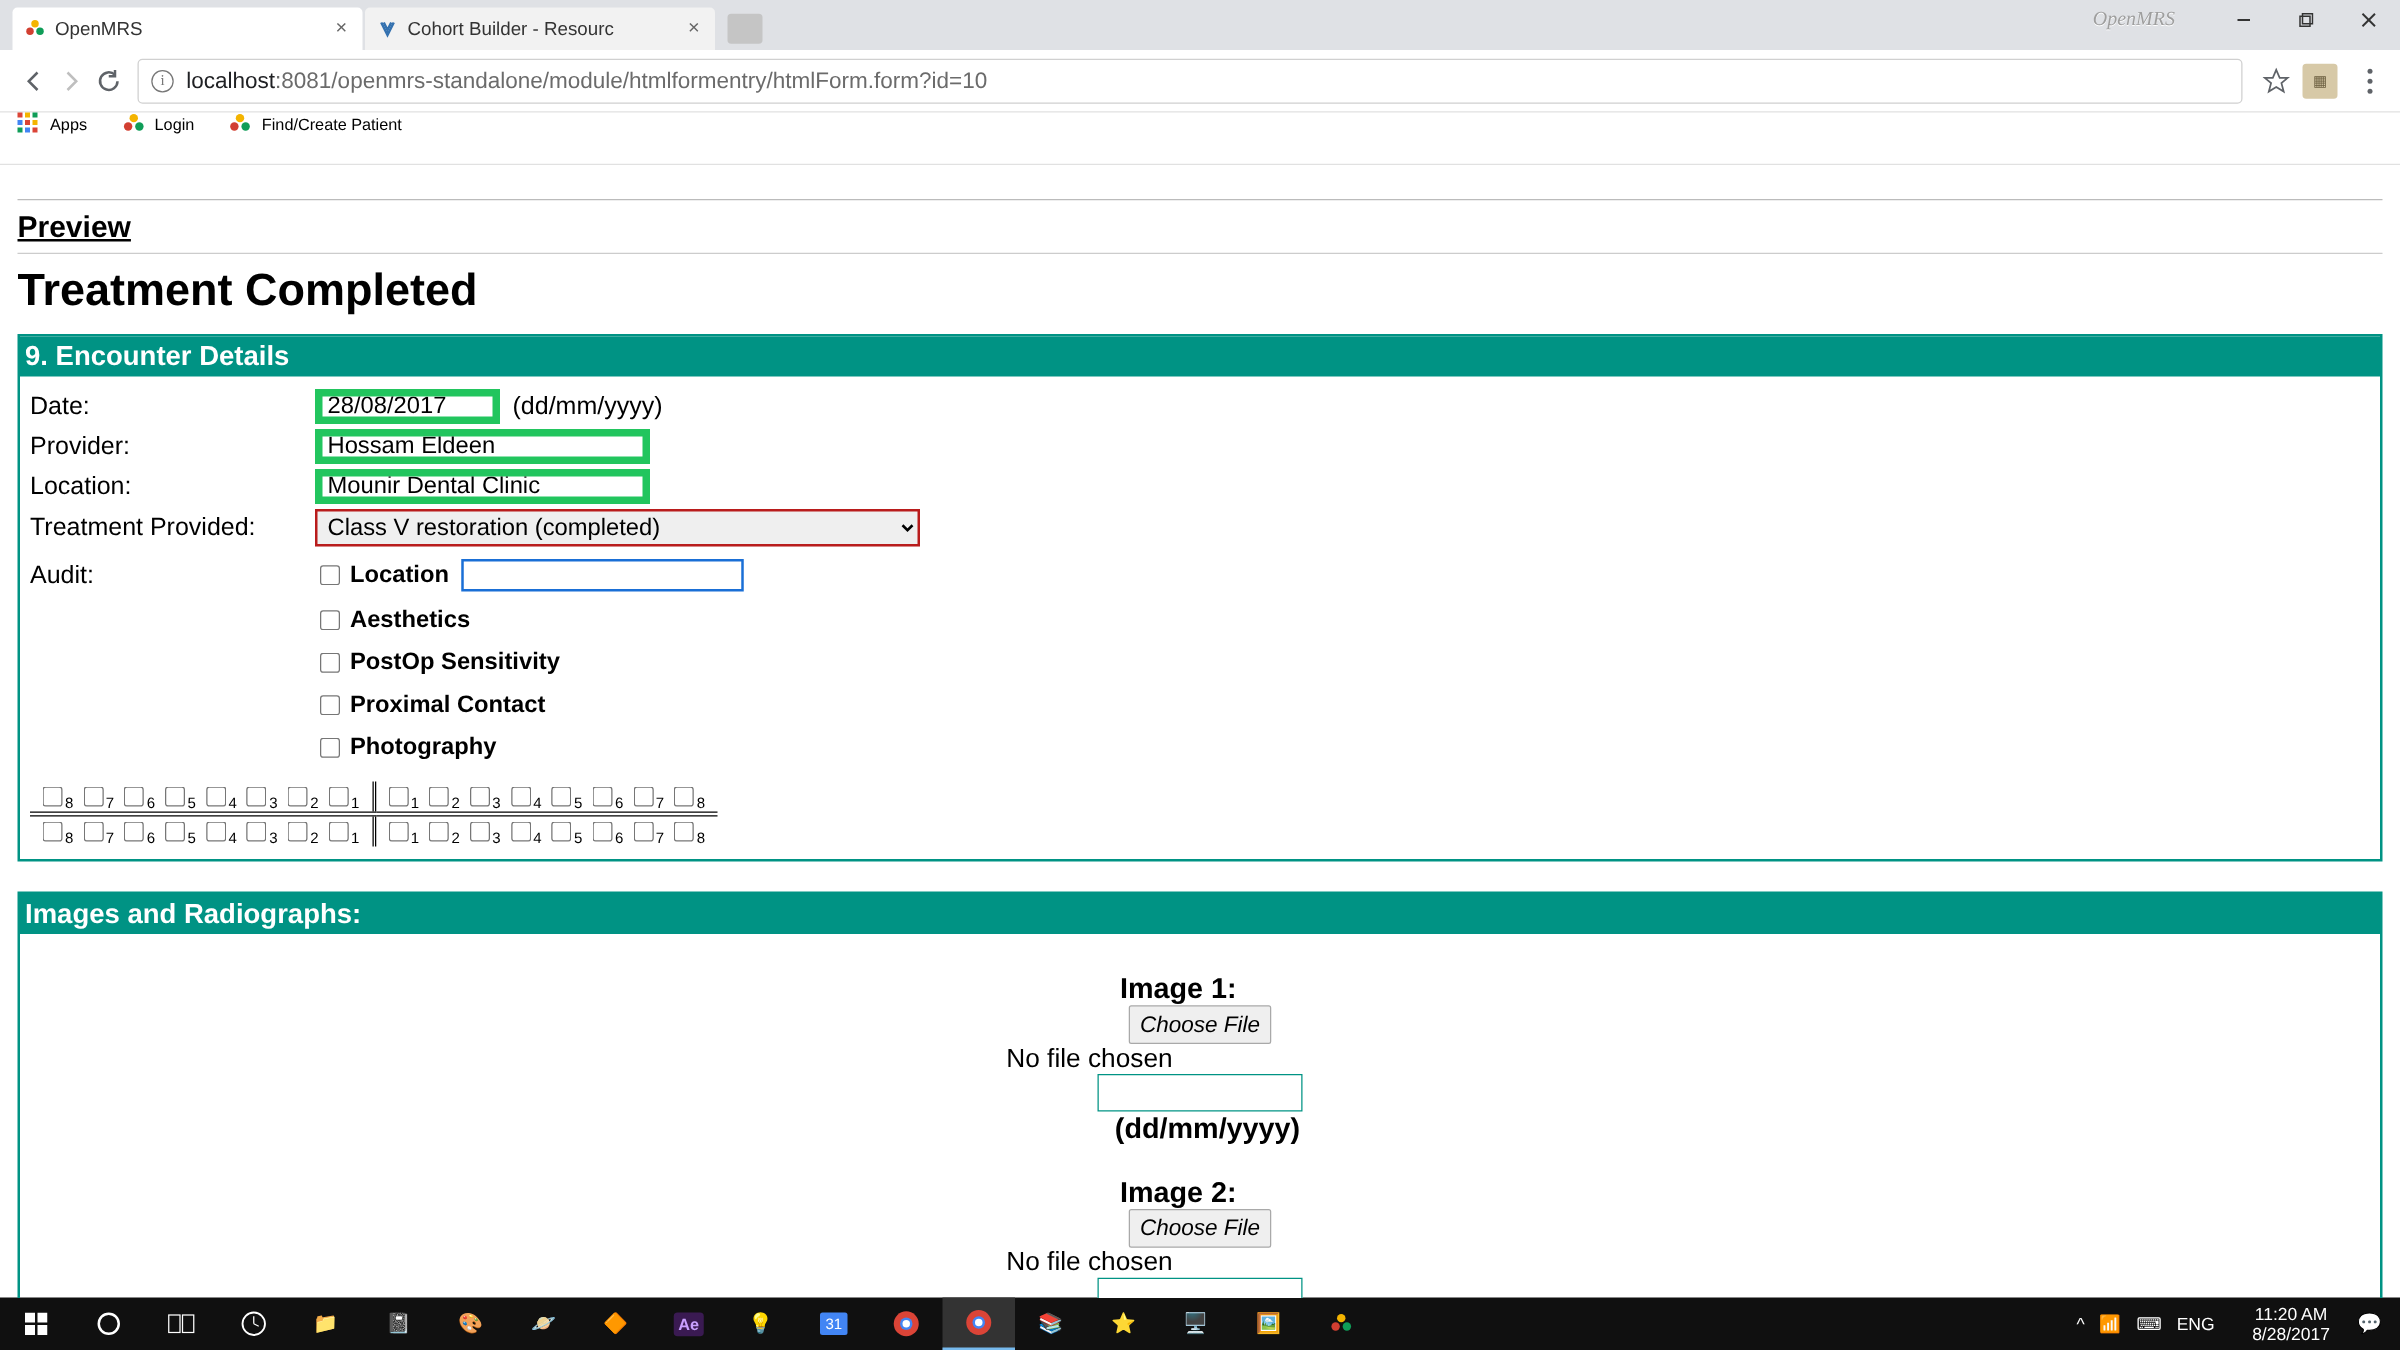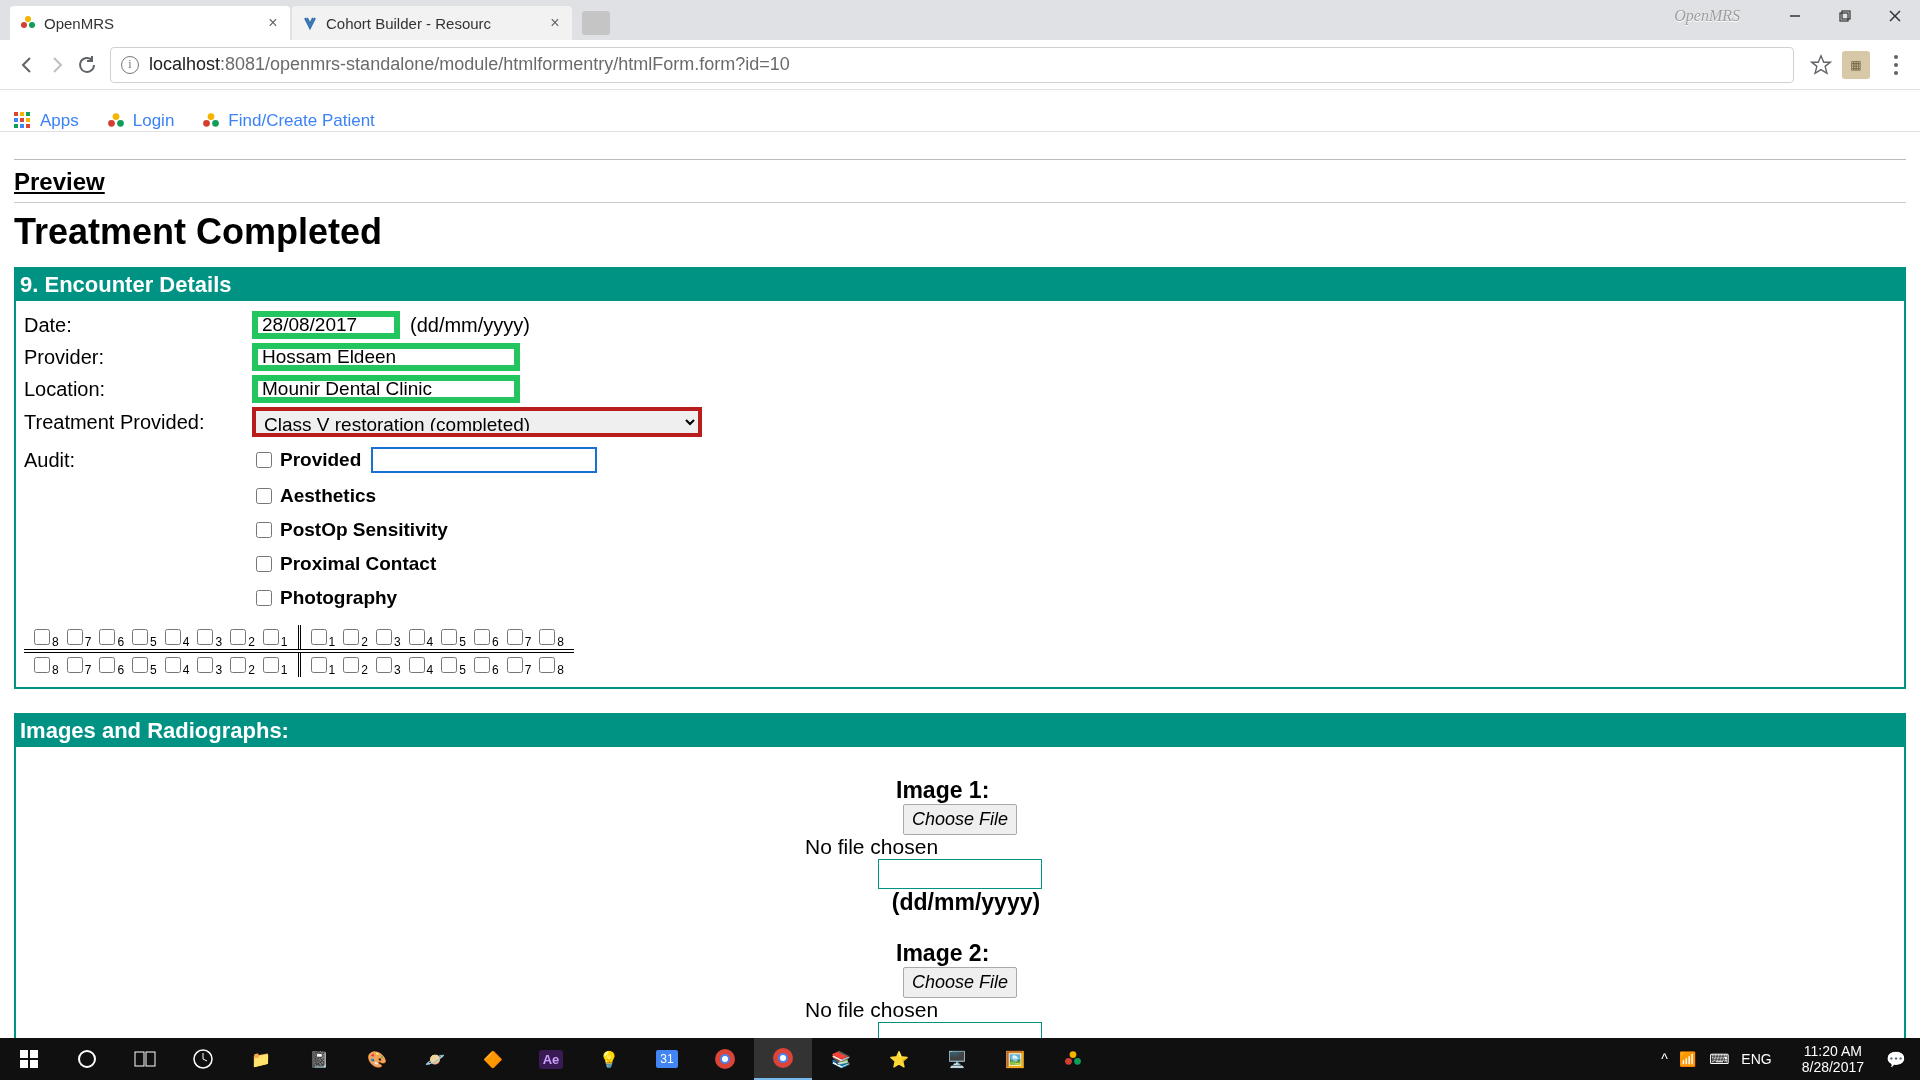--- a/index.html
+++ b/index.html
@@ -25,21 +25,21 @@
   .navbtn.disabled { color:#bfbfbf; }
   .omnibox { flex:1; height:36px; border:1px solid #d0d0d0; border-radius:4px; margin:0 8px; display:flex; align-items:center; padding:0 10px; font-size:18px; color:#202124; }
   .omnibox .info-icon { width:18px; height:18px; border:1px solid #777; border-radius:50%; display:flex; align-items:center; justify-content:center; font-size:12px; color:#777; margin-right:10px; font-family:Georgia, serif; }
   .omnibox .host { color:#202124; }
   .omnibox .path { color:#6b6b6b; }
   .star-icon { width:22px; height:22px; color:#5f6368; margin-left:8px; }
   .ext-icon { width:28px; height:28px; background:#d7c9a7; border-radius:3px; margin-left:10px; display:flex; align-items:center; justify-content:center; font-size:12px; color:#6b5e3f; }
   .menu-icon { width:24px; display:flex; flex-direction:column; align-items:center; justify-content:center; margin-left:14px; }
   .menu-icon span { width:4px; height:4px; background:#5f6368; border-radius:50%; margin:2px 0; }
 
-  .bookbar { height:42px; display:flex; align-items:flex-end; padding:0 14px; border-bottom:1px solid #e1e1e1; font-size:17px; color:#3b82f6; }
+  .bookbar { height:42px; display:flex; align-items:flex-start; padding:0 14px; border-bottom:1px solid #e1e1e1; font-size:13px; color:#000000; }
   .bk { display:flex; align-items:center; margin-right:28px; }
   .bk .bk-icon { width:18px; height:18px; margin-right:8px; }
   .apps-icon { width:18px; height:18px; display:grid; grid-template-columns:repeat(3,4px); grid-template-rows:repeat(3,4px); gap:2px; }
   .apps-icon span { background:#db4437; }
   .apps-icon span:nth-child(2){background:#f4b400;}
   .apps-icon span:nth-child(3){background:#0f9d58;}
   .apps-icon span:nth-child(4){background:#4285f4;}
   .apps-icon span:nth-child(5){background:#db4437;}
   .apps-icon span:nth-child(6){background:#f4b400;}
   .apps-icon span:nth-child(7){background:#0f9d58;}
@@ -59,21 +59,21 @@
   .box { border:2px solid #009384; margin-bottom:24px; }
   .box-header { background:#009384; color:#fff; font-family:Verdana,sans-serif; font-weight:bold; font-size:22px; padding:3px 4px; }
   .box-body { padding:6px 8px 10px 8px; font-family:Verdana,sans-serif; font-size:20px; }
 
   .row { display:flex; align-items:center; margin:4px 0; }
   .lab { width:228px; }
   .txt { border:6px solid #22c55e; height:28px; padding:2px 4px; font-size:19px; font-family:Verdana,sans-serif; }
   .w130 { width:148px; }
   .w260 { width:268px; }
   .hint { margin-left:10px; font-size:20px; }
-  select.txt { width:450px; height:30px; background:#efefef; border:4px solid #b91c1c; }
+  select.txt { width:484px; height:30px; background:#efefef; border:2px solid #b91c1c; }
   .audit-row { display:flex; align-items:flex-start; }
   .audit-list { display:flex; flex-direction:column; }
   .audit-item { display:flex; align-items:center; font-weight:bold; font-size:19px; margin:6px 0; }
   .audit-item input[type=checkbox]{ width:16px; height:16px; margin-right:8px; }
   .iso-blank { border:2px solid #1a6fd6; width:226px; height:26px; margin-left:10px; background:#fff; }
 
   .tooth-chart { border-collapse:collapse; margin-top:10px; }
   .tooth-chart td { padding:0; }
   .quad { display:flex; padding:4px 6px; }
   .tc { display:flex; align-items:flex-end; margin:0 4px; }
@@ -243,21 +243,21 @@
         <select class="txt">
           <option>Class V restoration (completed)</option>
         </select>
       </div>
 
       <div class="row audit-row">
         <span class="lab" style="padding-top:8px">Audit:</span>
         <div class="audit-list">
           <label class="audit-item">
               <input type="checkbox" style="">
-              <span>Provided</span>
+              <span>Location</span>
               <span class="iso-blank"></span>
             </label>
           <label class="audit-item">
               <input type="checkbox" style="">
               <span>Aesthetics</span>
             </label>
           <label class="audit-item">
               <input type="checkbox" style="">
               <span>PostOp Sensitivity</span>
             </label>

